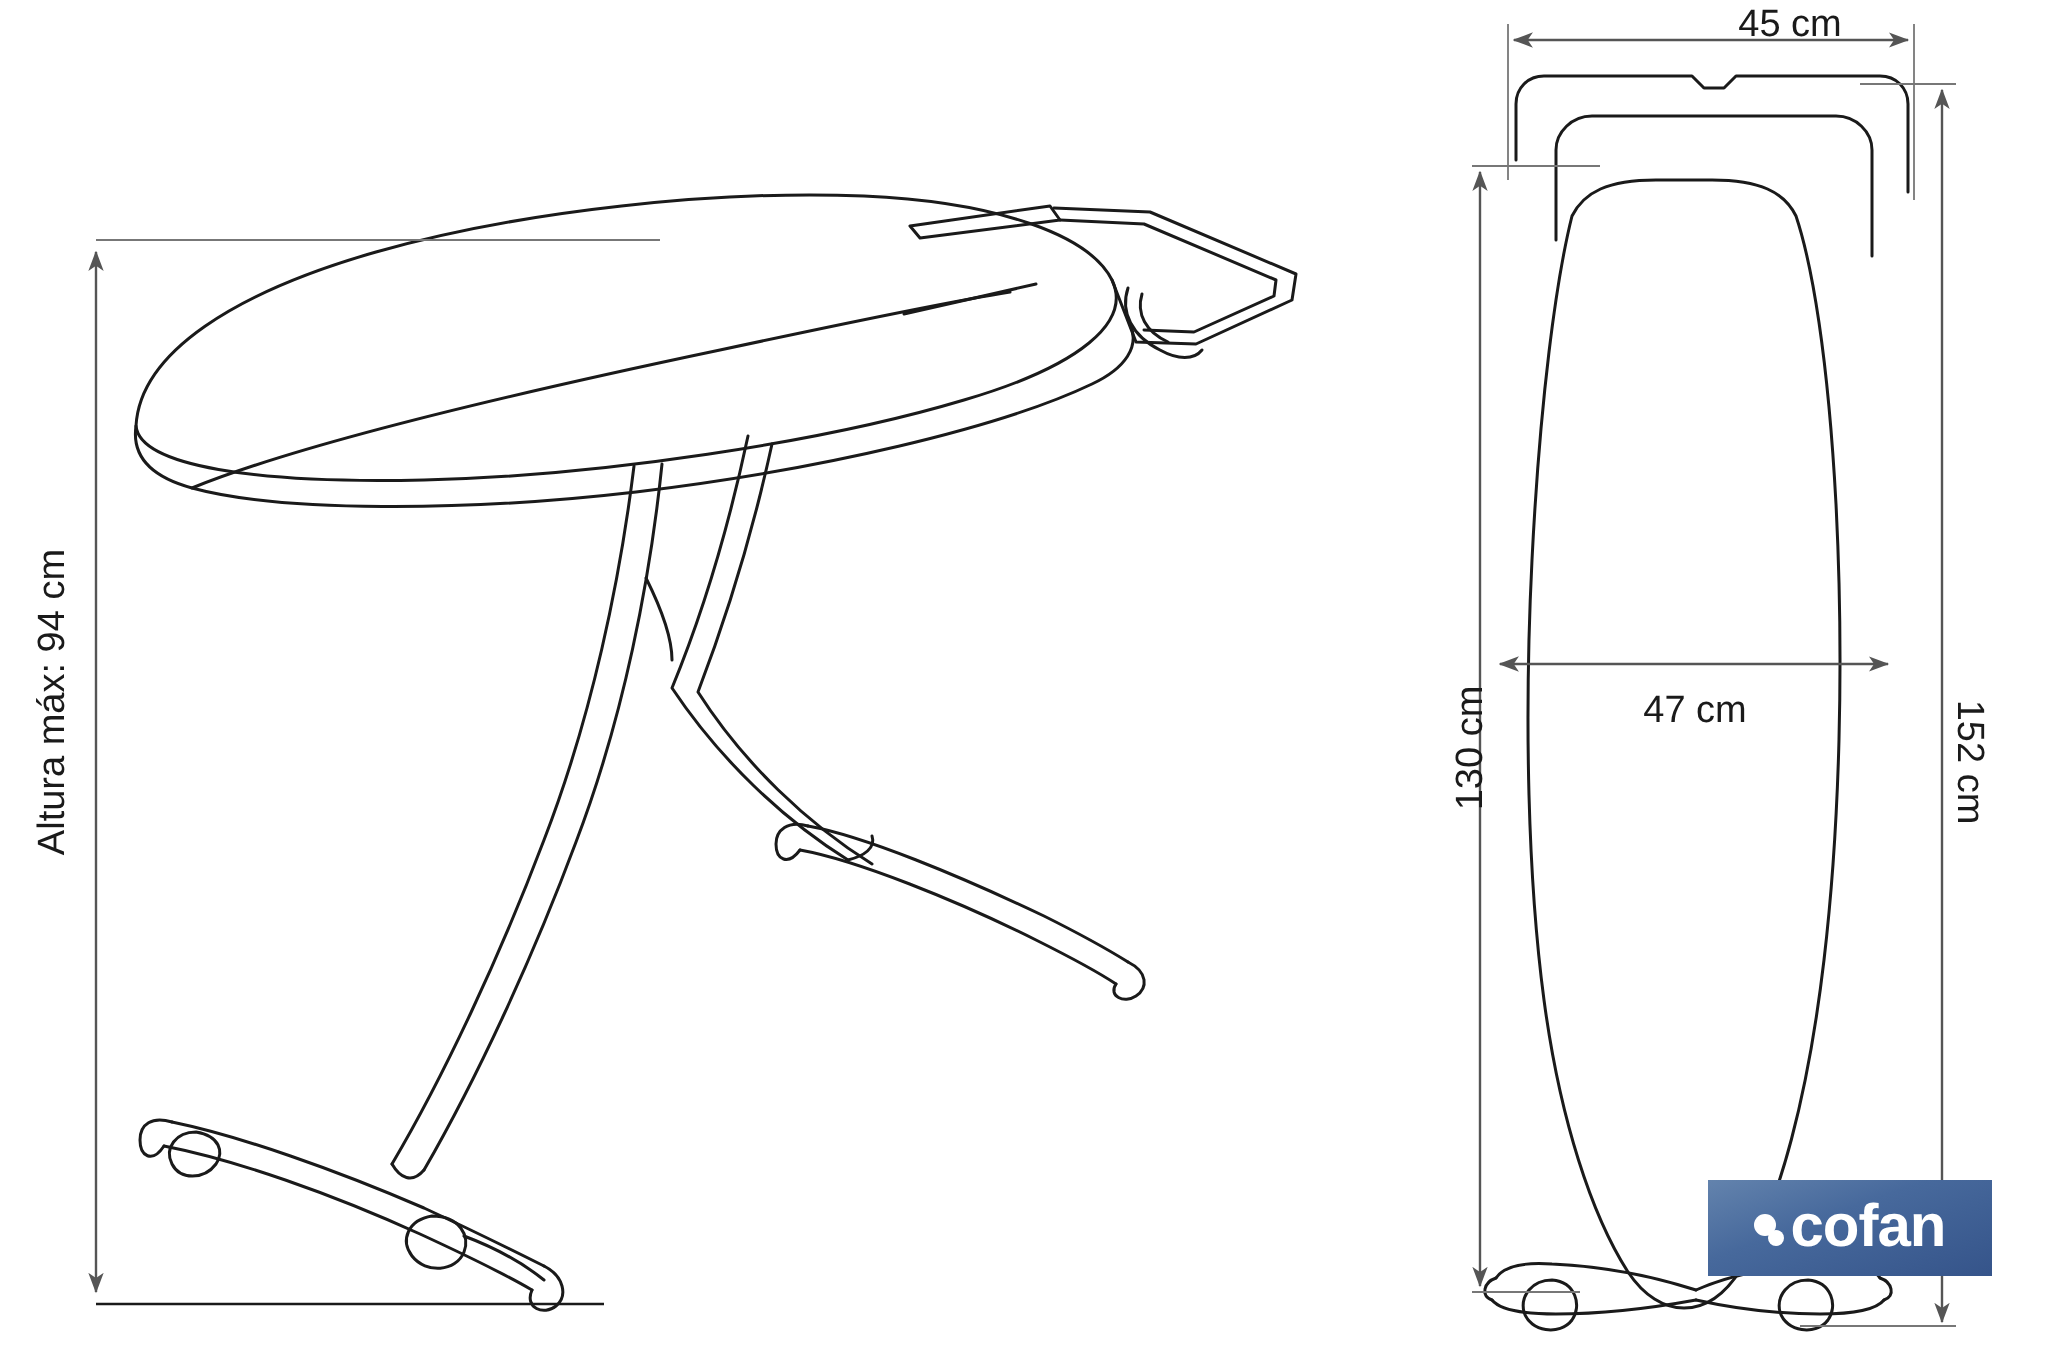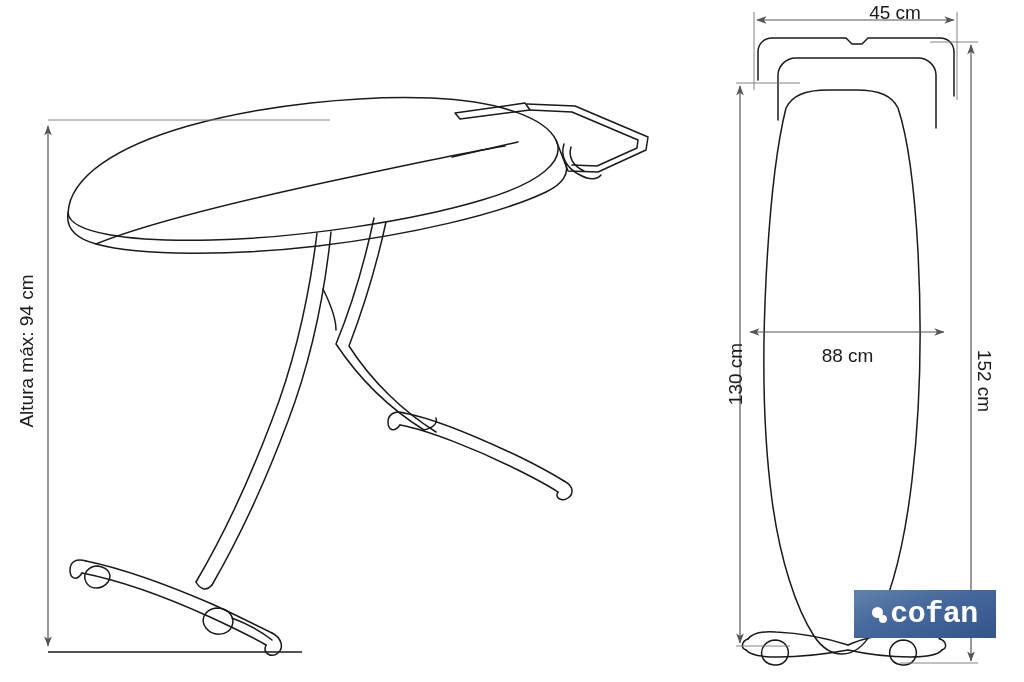--- a/index.html
+++ b/index.html
@@ -101,21 +101,21 @@
   }
   #logo-mark .handle {
     position: absolute;
     left: 7px; top: 10px;
     width: 8px; height: 8px;
     border-radius: 50%;
     background: #ffffff;
   }
   #logo-text {
     color: #ffffff;
-    font-family: Liberation Mono, monospace;
+    font-family: Liberation Sans, sans-serif;
     font-size: 30px;
     font-weight: bold;
     letter-spacing: -0.5px;
     line-height: 1;
   }
 </style>
 </head>
 <body>
 
 <div id="page">
@@ -311,21 +311,21 @@
     <line x1="740" y1="86" x2="740" y2="643" stroke="#555555" stroke-width="1.2" marker-start="url(#arrTail)" marker-end="url(#arrHead)"></line>
 
     <line x1="971" y1="45" x2="971" y2="661" stroke="#555555" stroke-width="1.2" marker-start="url(#arrTail)" marker-end="url(#arrHead)"></line>
 
   </svg>
 
   <div class="dim-text" id="dim-height-left">Altura máx: 94 cm</div>
 
   <div class="dim-text" id="dim-width-top">45 cm</div>
 
-  <div class="dim-text" id="dim-width-mid">88 cm</div>
+  <div class="dim-text" id="dim-width-mid">47 cm</div>
 
   <div class="dim-text" id="dim-height-130">130 cm</div>
 
   <div class="dim-text" id="dim-height-152">152 cm</div>
 
   <div id="logo-badge">
     <div id="logo-inner">
       <span id="logo-mark">
         <span class="glass"></span>
         <span class="handle"></span>

